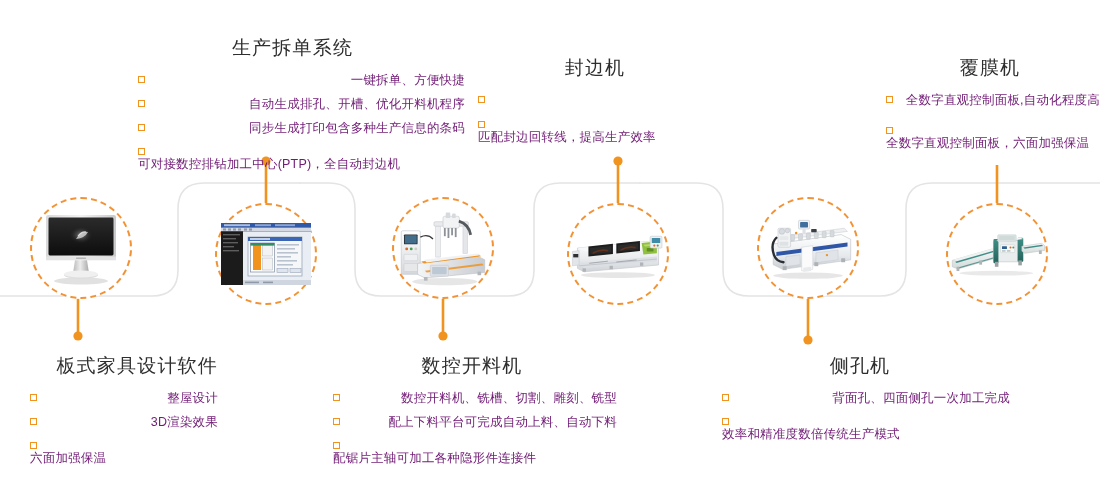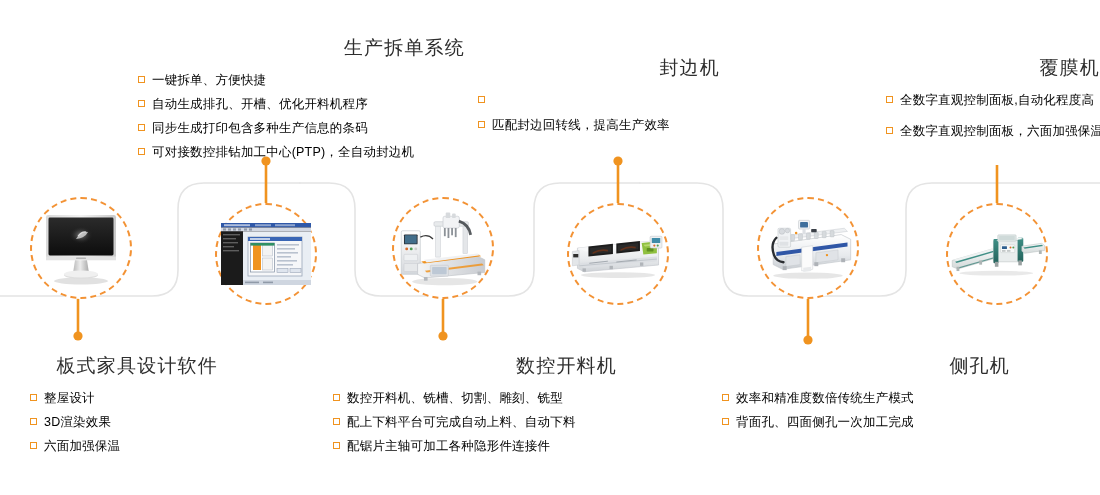--- a/index.html
+++ b/index.html
@@ -53,38 +53,39 @@
   
   .block { position: absolute; }
   .block-title {
     font-size: 19px;
     color: #2e2e2e;
     letter-spacing: 1.2px;
     line-height: 1.1;
     white-space: nowrap;
     margin-bottom: 12px;
   }
-  .block.t-center .block-title { text-align: right; }
+  .block.t-center .block-title { text-align: center; }
   .block.t-left   .block-title { text-align: right; }
   .bullets {
     list-style: none;
     margin: 0;
     padding: 0;
   }
   .bullets li {
     display: flex;
     align-items: flex-start;
     font-size: 12.5px;
-    color: #000000;
+    color: #701a75;
     line-height: 1.45;
     margin-bottom: 6px;
     white-space: nowrap;
     letter-spacing: .2px;
-  }
-  .bullets li:last-child { margin-bottom: 0; }
+    justify-content: space-between;
+  }
+  .bullets li:last-child { margin-bottom: 0; flex-direction: column; }
   .sq {
     flex: 0 0 auto;
     width: 7px; height: 7px;
     border: 1.4px solid #F0931F;
     background: transparent;
     margin-right: 7px;
     margin-top: 5px;
   }
   .bullets.wide li { margin-bottom: 13px; }
 
@@ -516,25 +517,25 @@
         <span>匹配封边回转线，提高生产效率</span>
       </li>
     </ul>
   </div>
 
   <div class="block t-center" style="left:710px; top:356px; width:300px;">
     <div class="block-title">侧孔机</div>
     <ul class="bullets" style="padding-left:12px;">
       <li>
         <span class="sq"></span>
+        <span>背面孔、四面侧孔一次加工完成</span>
+      </li>
+      <li>
+        <span class="sq"></span>
         <span>效率和精准度数倍传统生产模式</span>
-      </li>
-      <li>
-        <span class="sq"></span>
-        <span>背面孔、四面侧孔一次加工完成</span>
       </li>
     </ul>
   </div>
 
   <div class="block t-center" style="left:880px; top:58px; width:220px;">
     <div class="block-title">覆膜机</div>
     <ul class="bullets wide" style="padding-left:6px;">
       <li>
         <span class="sq"></span>
         <span>全数字直观控制面板,自动化程度高</span>

